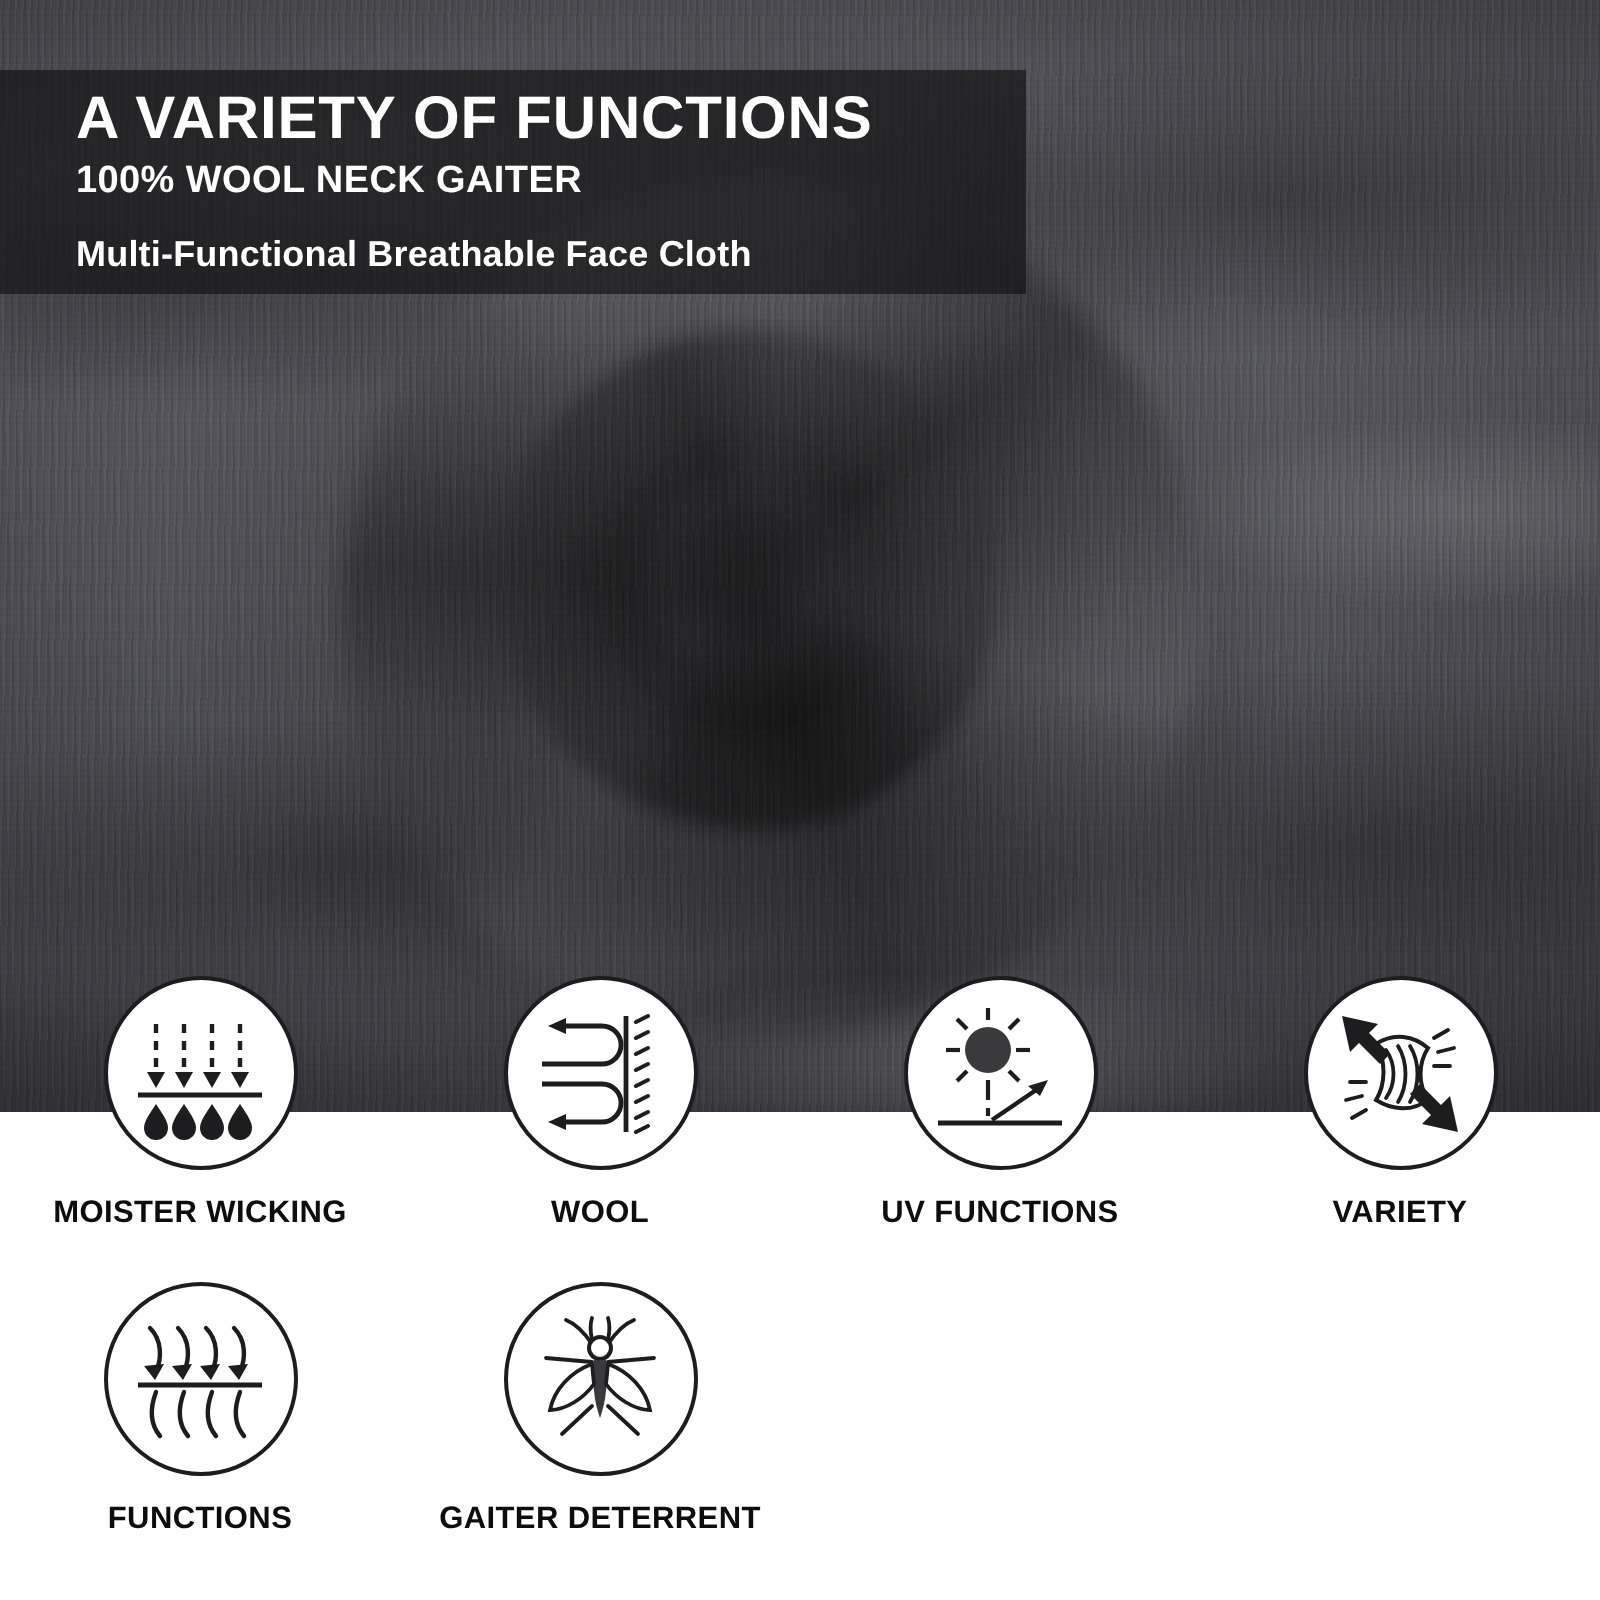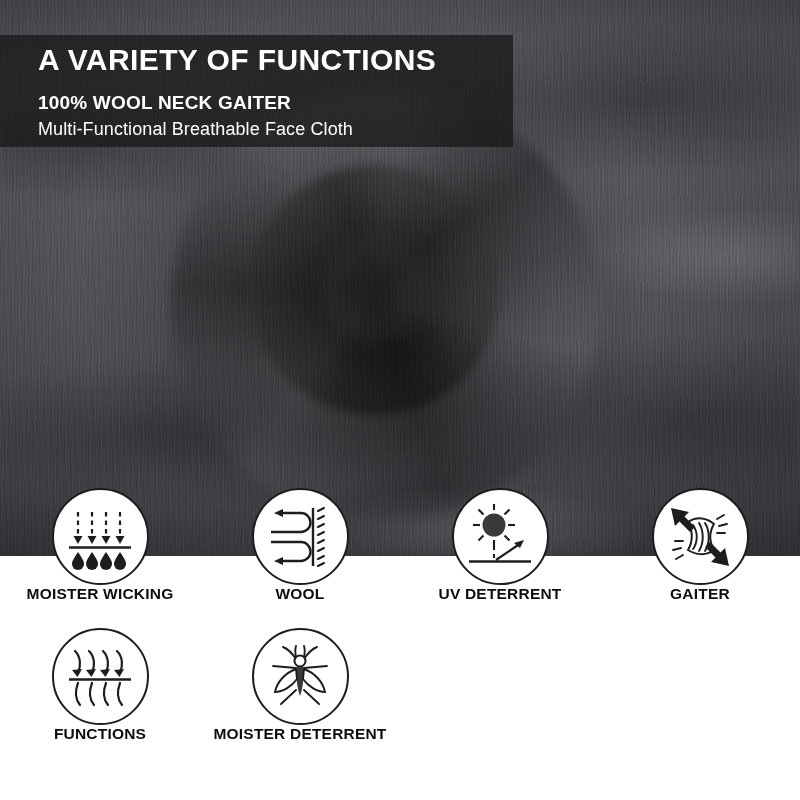--- a/index.html
+++ b/index.html
@@ -149,30 +149,30 @@
     letter-spacing: 0.4px;
     line-height: 1.04;
     white-space: nowrap;
   }
   .subline1 {
     color: #ffffff;
     font-size: 19px;
     font-weight: bold;
     letter-spacing: 0.2px;
     line-height: 1.22;
-    margin-top: 16px;
+    margin-top: 4px;
     white-space: nowrap;
   }
   .subline2 {
     color: #ffffff;
     font-size: 18px;
-    font-weight: normal;
+    font-weight: bold;
     letter-spacing: 0.1px;
     line-height: 1.25;
-    margin-top: 4px;
+    margin-top: 14px;
     white-space: nowrap;
   }
 
   
   .features {
     position: absolute;
     left: 0;
     top: 488px;
     width: 800px;
   }
@@ -193,21 +193,21 @@
     border-radius: 50%;
     background: #ffffff;
     border: 2.5px solid #1d1d1f;
     box-sizing: border-box;
     display: flex;
     align-items: center;
     justify-content: center;
   }
   .badge svg { display: block; }
   .feat-label {
-    margin-top: 0;
+    margin-top: 13px;
     font-size: 15.5px;
     font-weight: bold;
     color: #0d0d0d;
     letter-spacing: 0.2px;
     text-align: center;
     white-space: nowrap;
   }
 </style>
 </head>
 <body>
@@ -302,21 +302,21 @@
               <line x1="39.5" y1="33.5" x2="44.5" y2="38.5"></line>
               <line x1="44.5" y1="7.5" x2="39.5" y2="12.5"></line>
               <line x1="18.5" y1="33.5" x2="13.5" y2="38.5"></line>
             </g>
             <line x1="29" y1="44" x2="29" y2="59" stroke="#1d1d1f" stroke-width="2.1" stroke-dasharray="4,4"></line>
             <line x1="4" y1="59.5" x2="66" y2="59.5" stroke="#1d1d1f" stroke-width="2.6"></line>
             <line x1="31" y1="58" x2="56" y2="41" stroke="#1d1d1f" stroke-width="2.2"></line>
             <polygon points="59,38 49,41 55,46" fill="#1d1d1f"></polygon>
           </svg>
         </div>
-        <div class="feat-label">UV DETERRENT</div>
+        <div class="feat-label">UV FUNCTIONS</div>
       </div>
 
       <div class="feat">
         <div class="badge">
           <svg width="70" height="70" viewBox="0 0 70 70">
             <path d="M23 20 C32 14 42 16 49 22 C44 30 44 40 49 48 C41 54 31 53 23 48 C28 40 28 28 23 20 Z" fill="#ffffff" stroke="#1d1d1f" stroke-width="2"></path>
             <g stroke="#1d1d1f" stroke-width="1.9" fill="none" stroke-linecap="round">
               <path d="M28 23 C33 30 33 40 28 47"></path>
               <path d="M34 21 C39 29 39 41 34 49"></path>
               <path d="M40 21 C45 29 45 41 40 49"></path>
@@ -328,21 +328,21 @@
             <g stroke="#1d1d1f" stroke-width="1.9" stroke-linecap="round">
               <line x1="52" y1="17" x2="59" y2="13"></line>
               <line x1="54" y1="24" x2="62" y2="22"></line>
               <line x1="52" y1="31" x2="60" y2="31"></line>
               <line x1="18" y1="39" x2="10" y2="39"></line>
               <line x1="16" y1="46" x2="8" y2="48"></line>
               <line x1="18" y1="53" x2="11" y2="57"></line>
             </g>
           </svg>
         </div>
-        <div class="feat-label">GAITER</div>
+        <div class="feat-label">VARIETY</div>
       </div>
 
     </div>
 
     <div class="feat-row row2">
 
       <div class="feat">
         <div class="badge">
           <svg width="70" height="70" viewBox="0 0 70 70">
             <g stroke="#1d1d1f" stroke-width="2.2" fill="none" stroke-linecap="round">
@@ -384,20 +384,20 @@
             <path d="M31 27 C20 31 12 40 10 50 C18 50 27 44 32 37 Z" fill="#ffffff" stroke="#1d1d1f" stroke-width="1.9"></path>
             <path d="M39 27 C50 31 58 40 60 50 C52 50 43 44 38 37 Z" fill="#ffffff" stroke="#1d1d1f" stroke-width="1.9"></path>
             <g stroke="#1d1d1f" stroke-width="1.9" fill="none" stroke-linecap="round">
               <line x1="31" y1="26" x2="8" y2="24"></line>
               <line x1="39" y1="26" x2="62" y2="24"></line>
               <line x1="31" y1="48" x2="16" y2="62"></line>
               <line x1="39" y1="48" x2="54" y2="62"></line>
             </g>
           </svg>
         </div>
-        <div class="feat-label">MOISTER DETERRENT</div>
+        <div class="feat-label">GAITER DETERRENT</div>
       </div>
 
 
     </div>
 
   </div>
 </div>
 
 </body></html>

